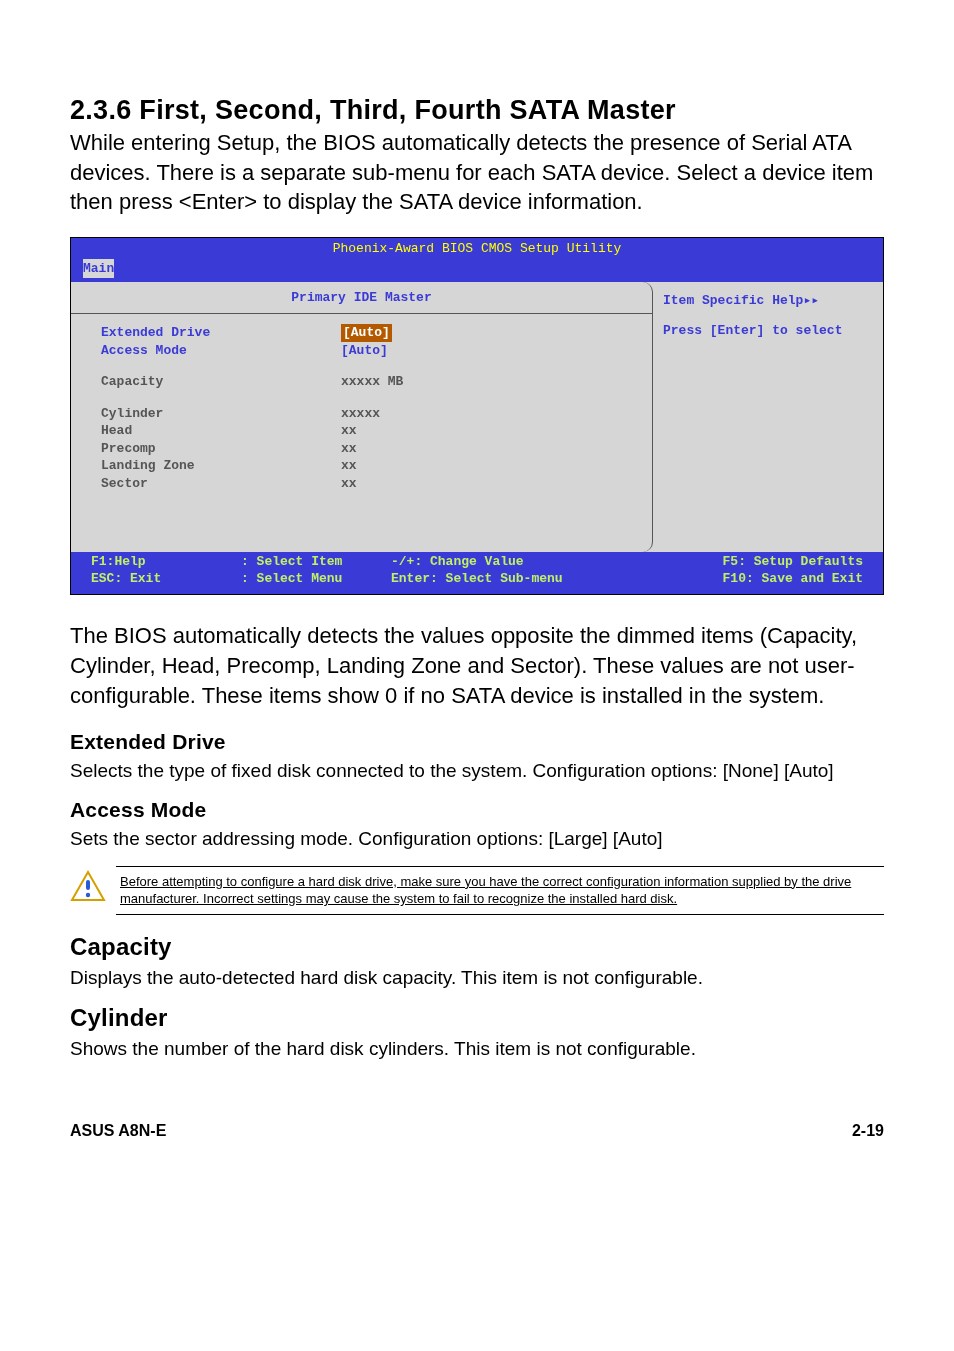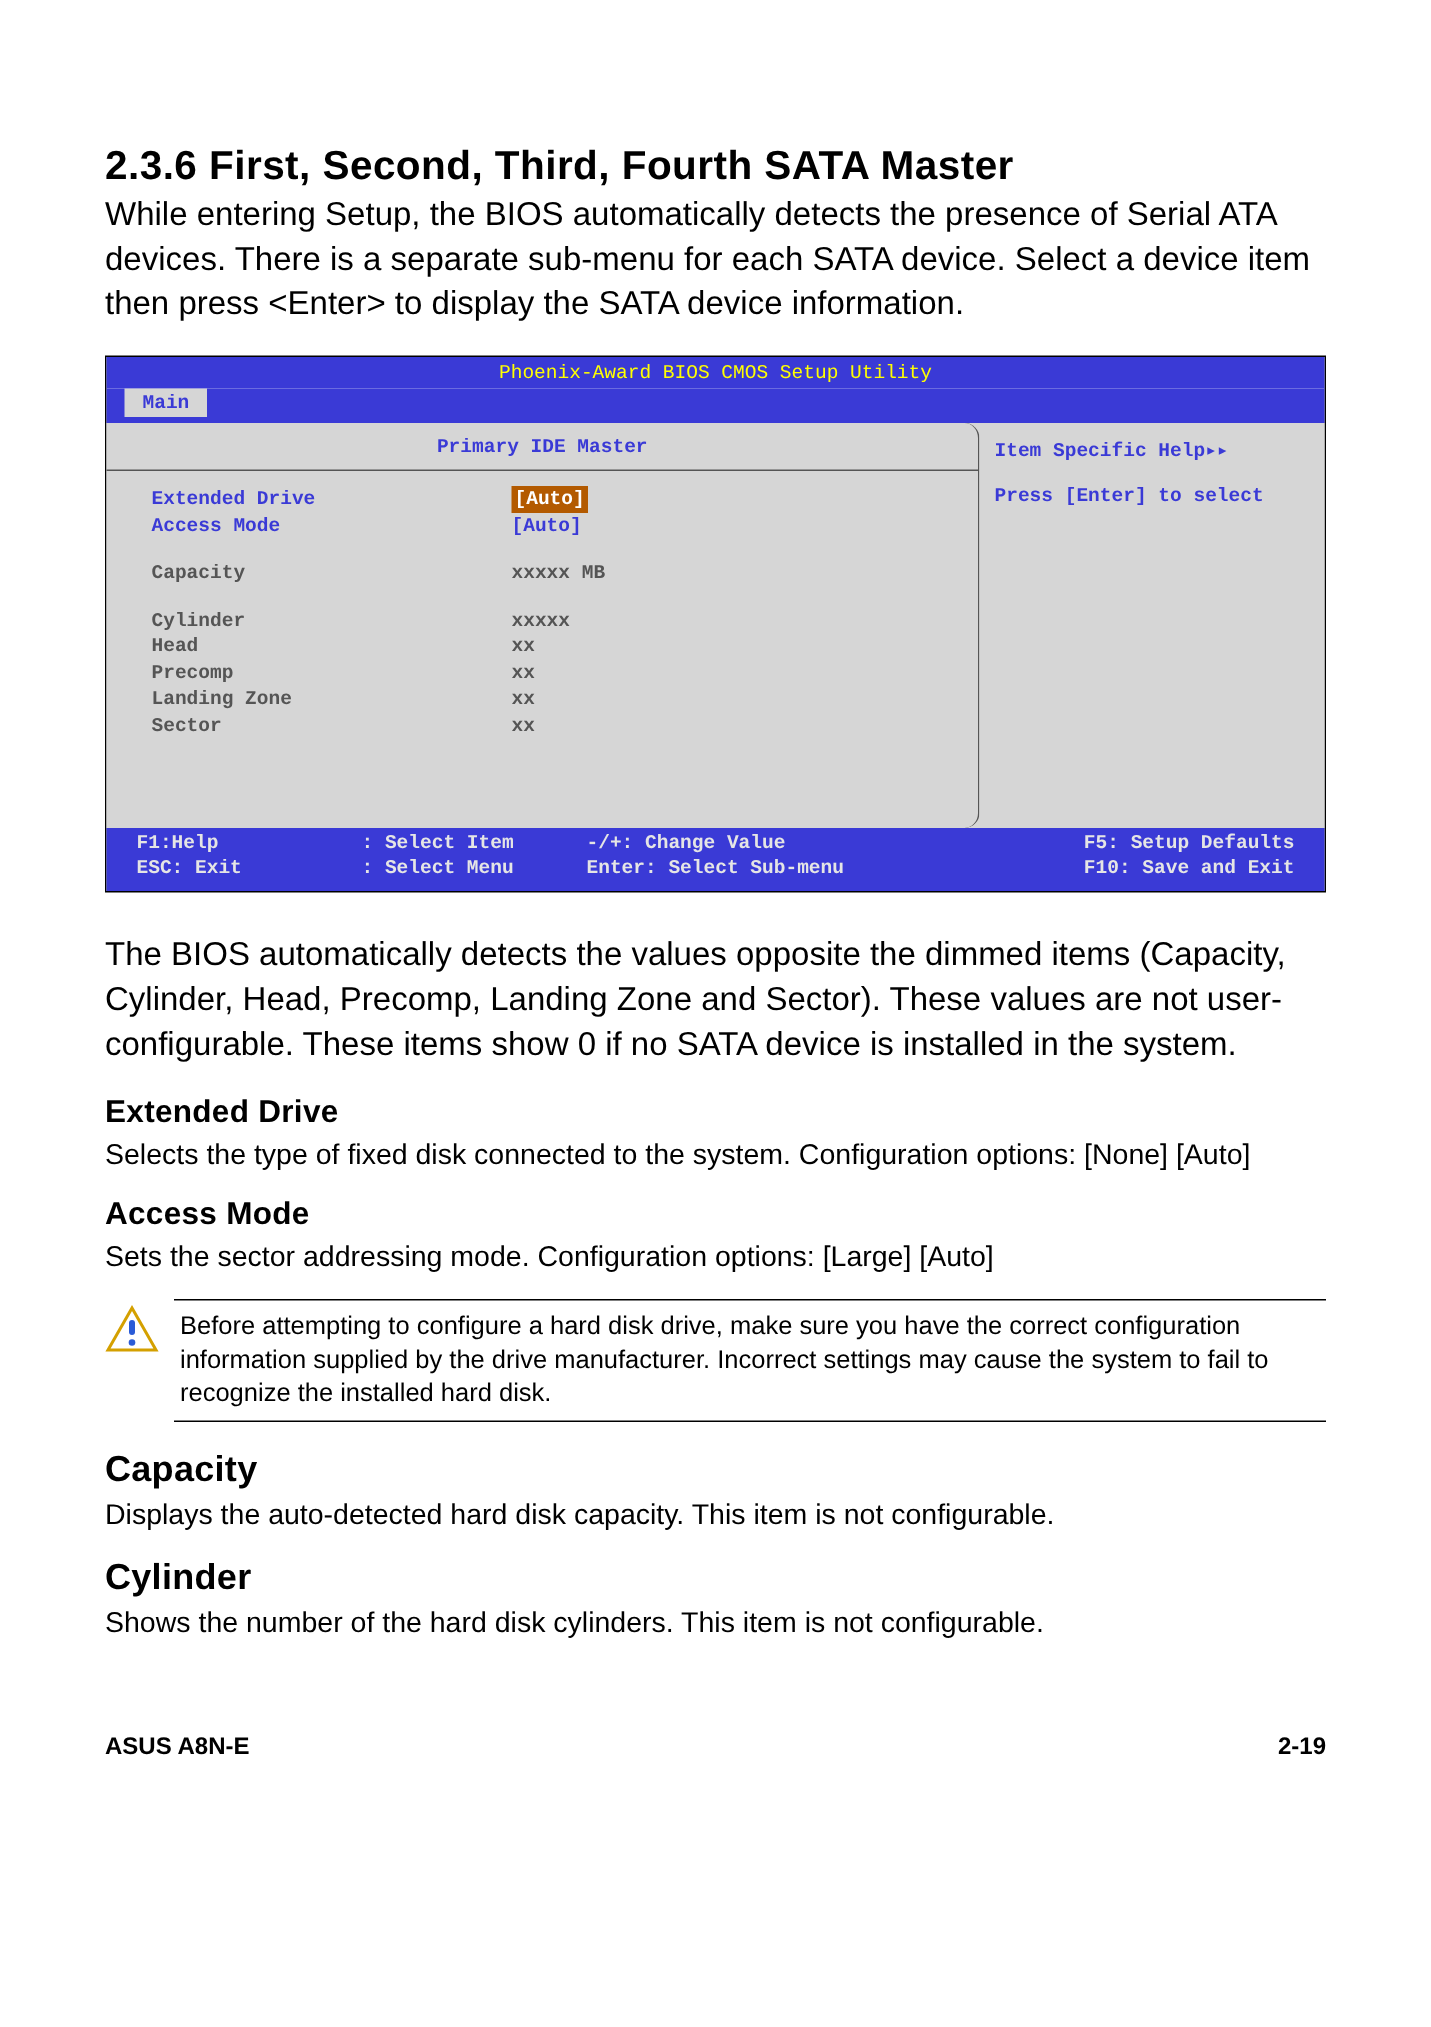--- a/index.html
+++ b/index.html
@@ -39,21 +39,21 @@
     font-size: 13px;
   }
   .bios-tabrow {
     background: #3a3ad6;
     padding: 0 0 4px 12px;
   }
   .bios-tab {
     display: inline-block;
     background: #d6d6d6;
     color: #3a3ad6;
-    padding: 2px 12px;
+    padding: 2px 0;
     font-weight: bold;
   }
   .bios-content {
     display: flex;
     background: #d6d6d6;
   }
   .bios-left {
     flex: 1;
     border-right: 1px solid #555;
     border-radius: 10px;
@@ -86,21 +86,21 @@
     border-bottom: 1px solid #555;
   }
   .bios-right-body {
     padding: 10px 10px;
     color: #3a3ad6;
     font-weight: bold;
     line-height: 1.4;
   }
   .bios-footer {
     background: #3a3ad6;
-    color: #e5e5e5;
+    color: #bef264;
     padding: 2px 20px 6px 20px;
     font-weight: bold;
     display: flex;
     line-height: 1.3;
   }
   .bios-foot-col1 { width: 150px; }
   .bios-foot-col2 { width: 150px; }
   .bios-foot-col3 { flex: 1; }
   .bios-foot-col4 { width: 190px; text-align: right; }
 
@@ -124,22 +124,23 @@
   .callout-icon {
     width: 46px;
     flex-shrink: 0;
     padding-top: 4px;
   }
   .callout-text {
     flex: 1;
     border-top: 1px solid #000;
     border-bottom: 1px solid #000;
     padding: 6px 4px;
-    font-size: 17px;
-    line-height: 1.35;
+    font-size: 13px;
+    line-height: 1.35;
+    text-decoration: underline;
   }
   .footer-row {
     display: flex;
     justify-content: space-between;
     margin-top: 60px;
     font-weight: bold;
     font-size: 16px;
   }
 </style>
 </head>

